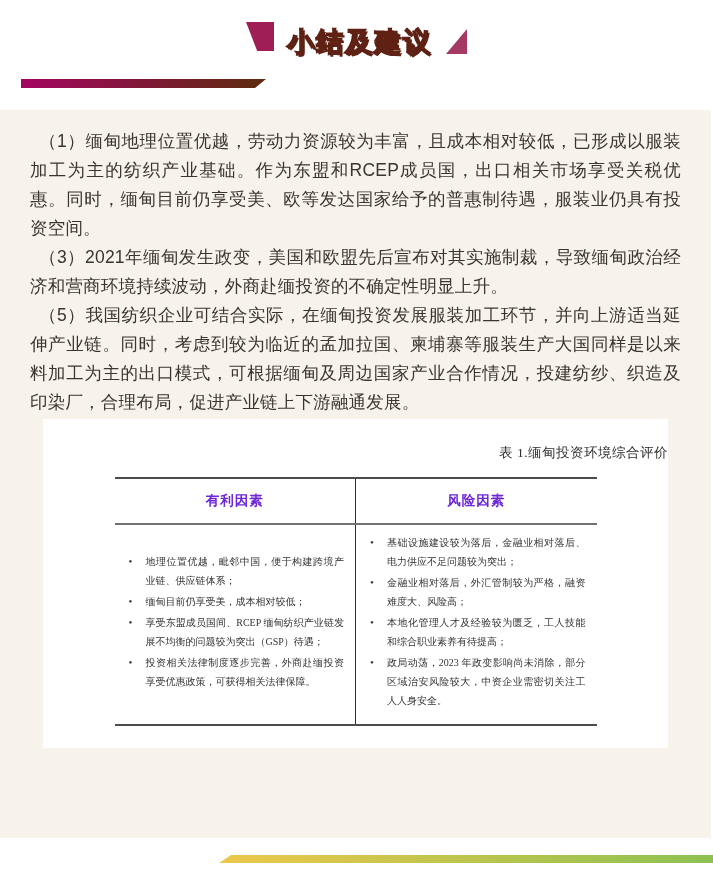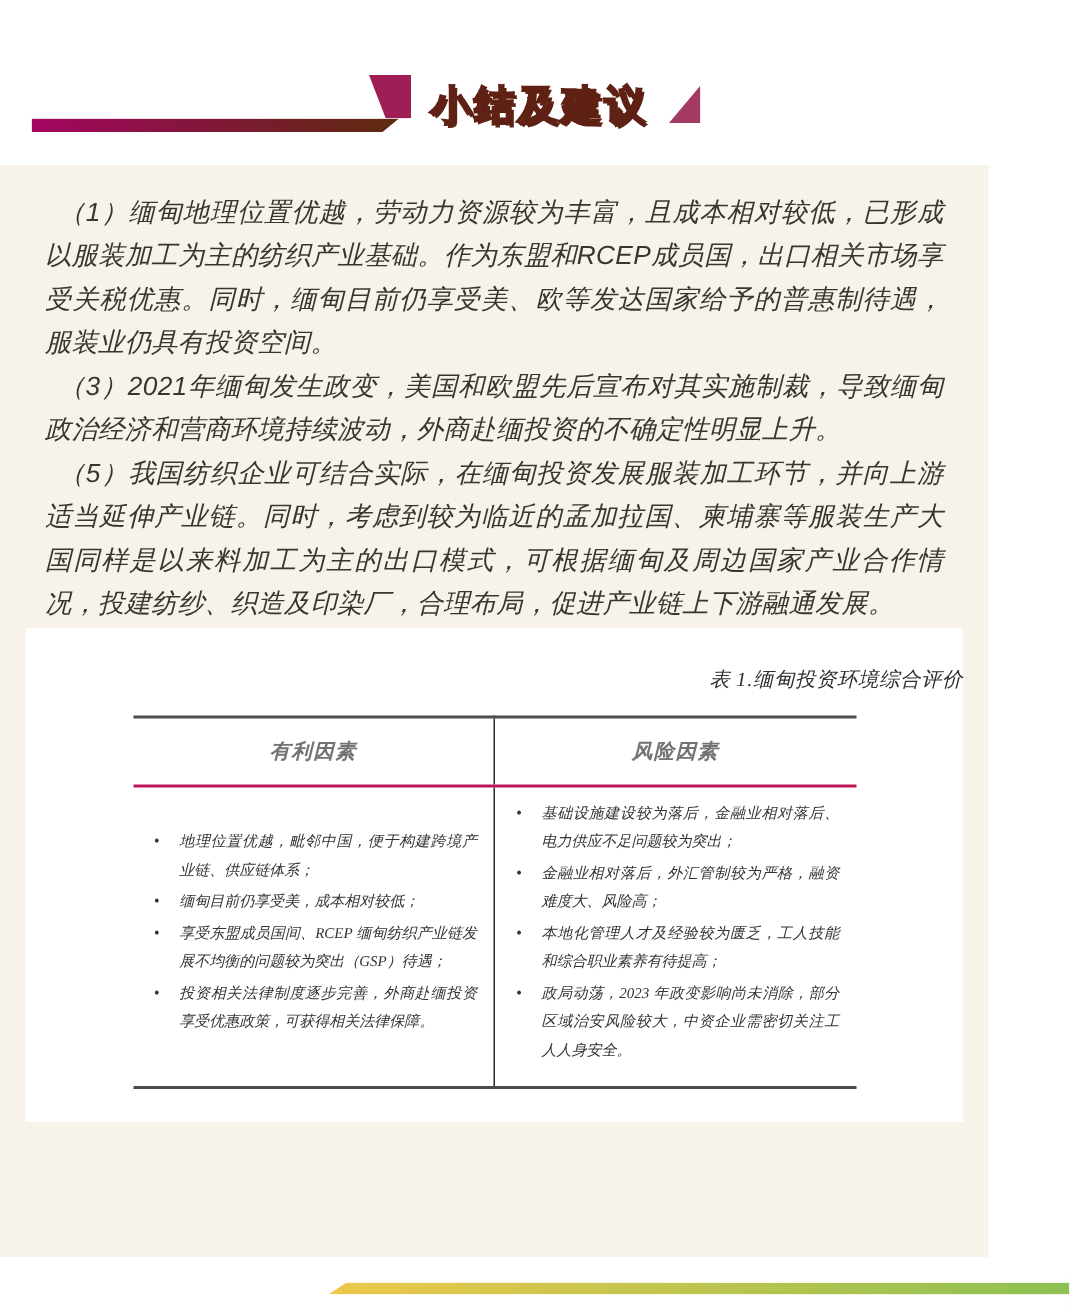--- a/index.html
+++ b/index.html
@@ -3,21 +3,21 @@
 <meta charset="utf-8">
 <style>
   html,body{margin:0;padding:0;}
   body{
     width:713px;height:874px;position:relative;overflow:hidden;
     background:#ffffff;
     font-family:"Liberation Sans","DejaVu Sans",sans-serif;
   }
   
   .header-row{
-    position:absolute;top:46px;left:0;right:0;height:40px;
+    position:absolute;top:18px;left:0;right:0;height:40px;
     display:flex;justify-content:center;align-items:flex-start;
   }
   .deco-left{
     width:28px;height:29px;margin-top:4px;margin-right:13px;
     background:#A01E56;
     clip-path:polygon(0 0,100% 0,100% 100%,40% 100%);
   }
   .deco-right{
     width:21px;height:25px;margin-top:11px;margin-left:14px;
     background:#A43A63;
@@ -30,23 +30,22 @@
     -webkit-text-stroke:1.3px #5E2114;
     text-shadow:2px 2px 0 #5E2114;
   }
   .grad-bar-top{
     position:absolute;top:79px;left:21px;width:245px;height:9px;
     background:linear-gradient(90deg,#A30560,#5D2B0D);
     clip-path:polygon(0 0,100% 0,calc(100% - 11px) 100%,0 100%);
   }
   
   .panel{
-    position:absolute;top:110px;left:0;width:659px;height:728px;
+    position:absolute;top:110px;left:0;width:711px;height:728px;
     background:#F7F3EB;
-    font-style:italic;
   }
   .paras{padding:17px 30px 0 30px;}
   .para{
     margin:0;
     font-size:17.5px;line-height:29px;letter-spacing:.2px;
     color:#3B3530;text-align:justify;text-indent:9px;
   }
   
   .table-card{
     width:625px;margin:2px auto 0;background:#ffffff;
@@ -55,22 +54,22 @@
   }
   .table-caption{
     text-align:right;font-size:13.5px;color:#2f2f2f;
     margin:12px 0 15px;letter-spacing:.5px;
   }
   table.eval{
     width:482px;margin:0 auto;border-collapse:collapse;
     border-top:2px solid #4c4c4c;border-bottom:2px solid #4c4c4c;
   }
   table.eval th{
-    font-size:13.5px;font-weight:bold;color:#737373;
-    padding:13px 0;border-bottom:2px solid #be185d;
+    font-size:13.5px;font-weight:bold;color:#6d28d9;
+    padding:13px 0;border-bottom:2px solid #737373;
     letter-spacing:1px;
   }
   table.eval th:first-child,
   table.eval td:first-child{border-right:1px solid #2b2b2b;}
   table.eval td{
     width:50%;font-size:10px;color:#333333;
     padding:8px 6px 12px 4px;
   }
   td.cell-fav{vertical-align:middle;}
   td.cell-risk{vertical-align:top;}

